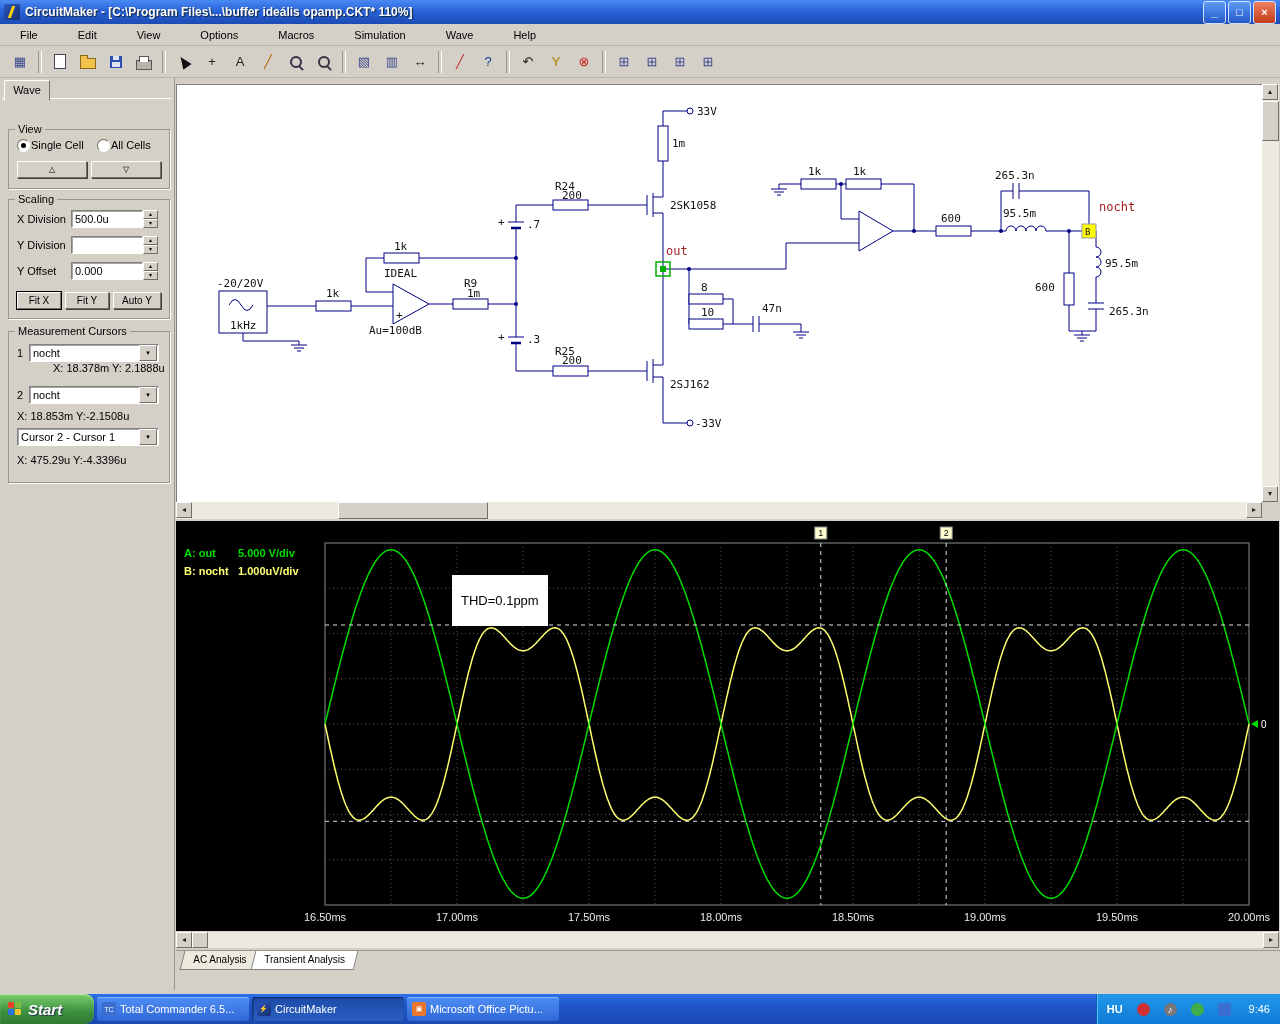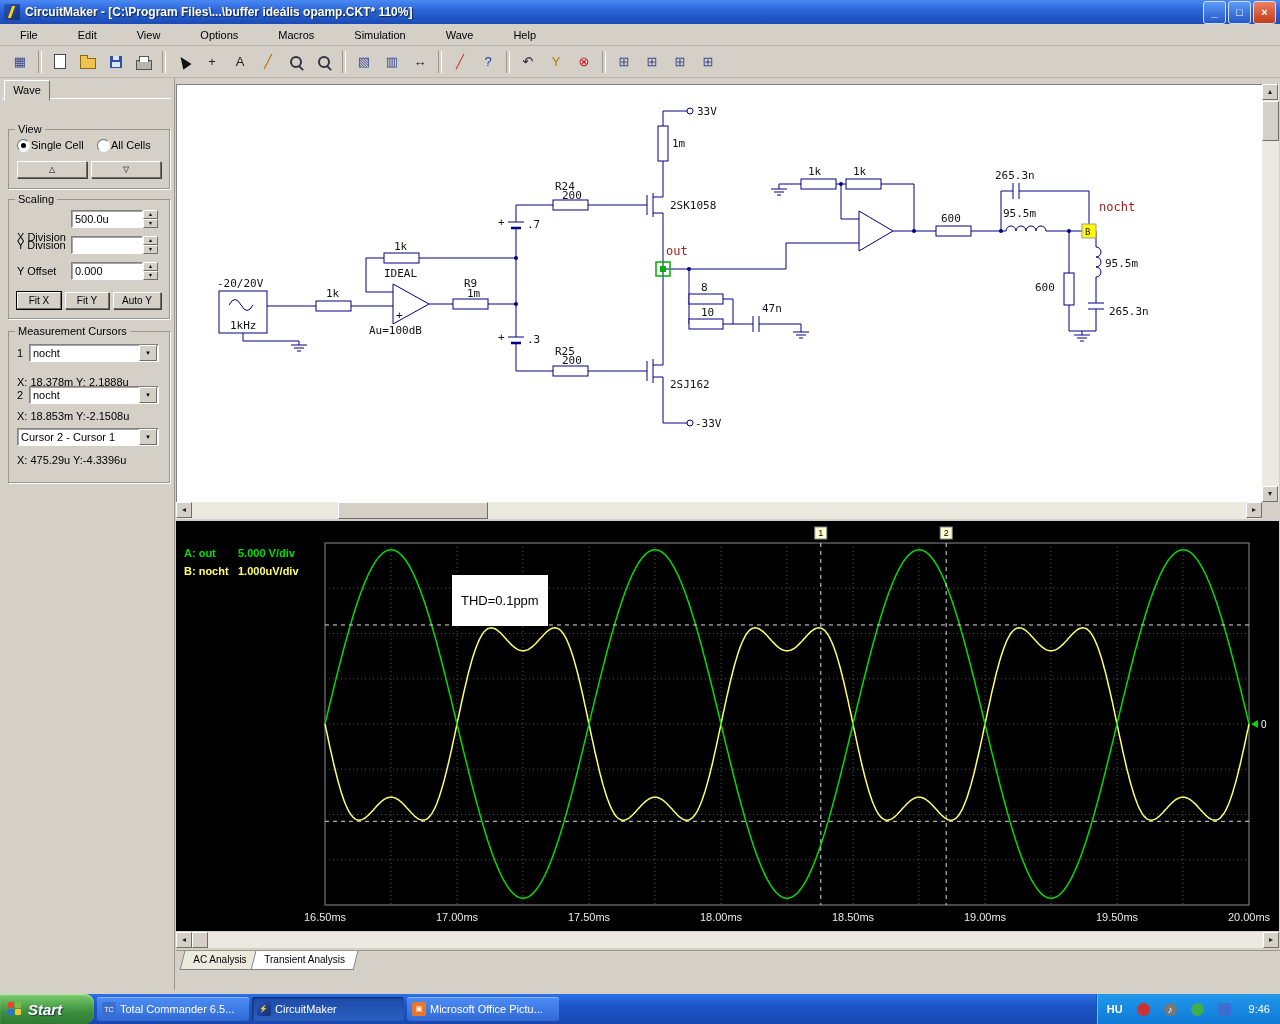--- a/index.html
+++ b/index.html
@@ -231,21 +231,21 @@
         <span style="position:absolute;left:8px;top:9px;" class="radio sel"></span>
         <span style="position:absolute;left:22px;top:9px;">Single Cell</span>
         <span style="position:absolute;left:88px;top:9px;" class="radio"></span>
         <span style="position:absolute;left:102px;top:9px;">All Cells</span>
         <span class="btn" style="left:8px;top:31px;width:70px;font-size:8px;">△</span>
         <span class="btn" style="left:82px;top:31px;width:70px;font-size:8px;">▽</span>
       </div>
 
       <div class="groupbox" style="top:100px;height:118px;">
         <span class="gb-label">Scaling</span>
-        <span style="position:absolute;left:8px;top:31px;">X Division</span>
+        <span style="position:absolute;left:8px;top:13px;">X Division</span>
         <input class="tfield" style="left: 62px; top: 10px; width: 72px;" value="500.0u">
         <span class="spin" style="left:134px;top:10px;">
           <span>▴</span>
           <span>▾</span>
         </span>
         <span style="position:absolute;left:8px;top:39px;">Y Division</span>
         <input class="tfield" style="left: 62px; top: 36px; width: 72px;" value="">
         <span class="spin" style="left:134px;top:36px;">
           <span>▴</span>
           <span>▾</span>
@@ -261,21 +261,21 @@
         <span class="btn" style="left:104px;top:92px;width:48px;">Auto Y</span>
       </div>
 
       <div class="groupbox" style="top:232px;height:150px;">
         <span class="gb-label">Measurement Cursors</span>
         <span style="position:absolute;left:8px;top:15px;">1</span>
         <span class="combo" style="left:20px;top:12px;width:130px;">
           <span class="cval">nocht</span>
           <span class="cbtn">▾</span>
         </span>
-        <span class="readout" style="top:44px;">X: 18.378m Y: 2.1888u</span>
+        <span class="readout" style="top:30px;margin-left:36px;">X: 18.378m Y: 2.1888u</span>
         <span style="position:absolute;left:8px;top:57px;">2</span>
         <span class="combo" style="left:20px;top:54px;width:130px;">
           <span class="cval">nocht</span>
           <span class="cbtn">▾</span>
         </span>
         <span class="readout" style="top:78px;">X: 18.853m Y:-2.1508u</span>
         <span class="combo" style="left:8px;top:96px;width:142px;">
           <span class="cval">Cursor 2 - Cursor 1</span>
           <span class="cbtn">▾</span>
         </span>

